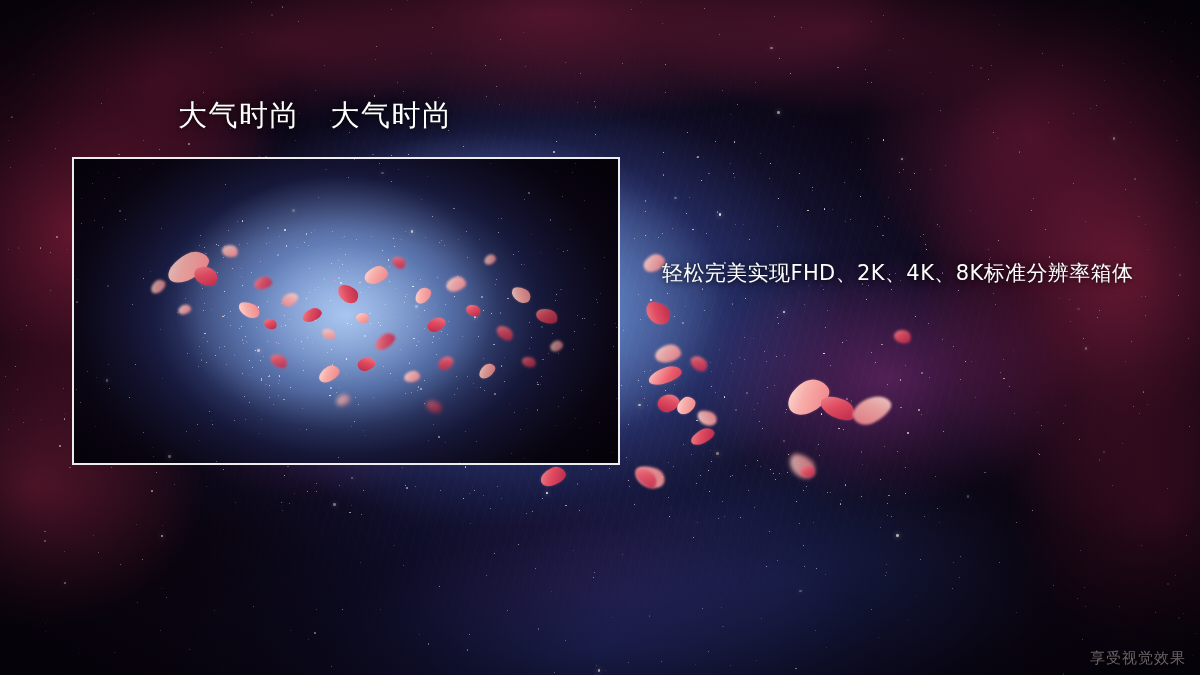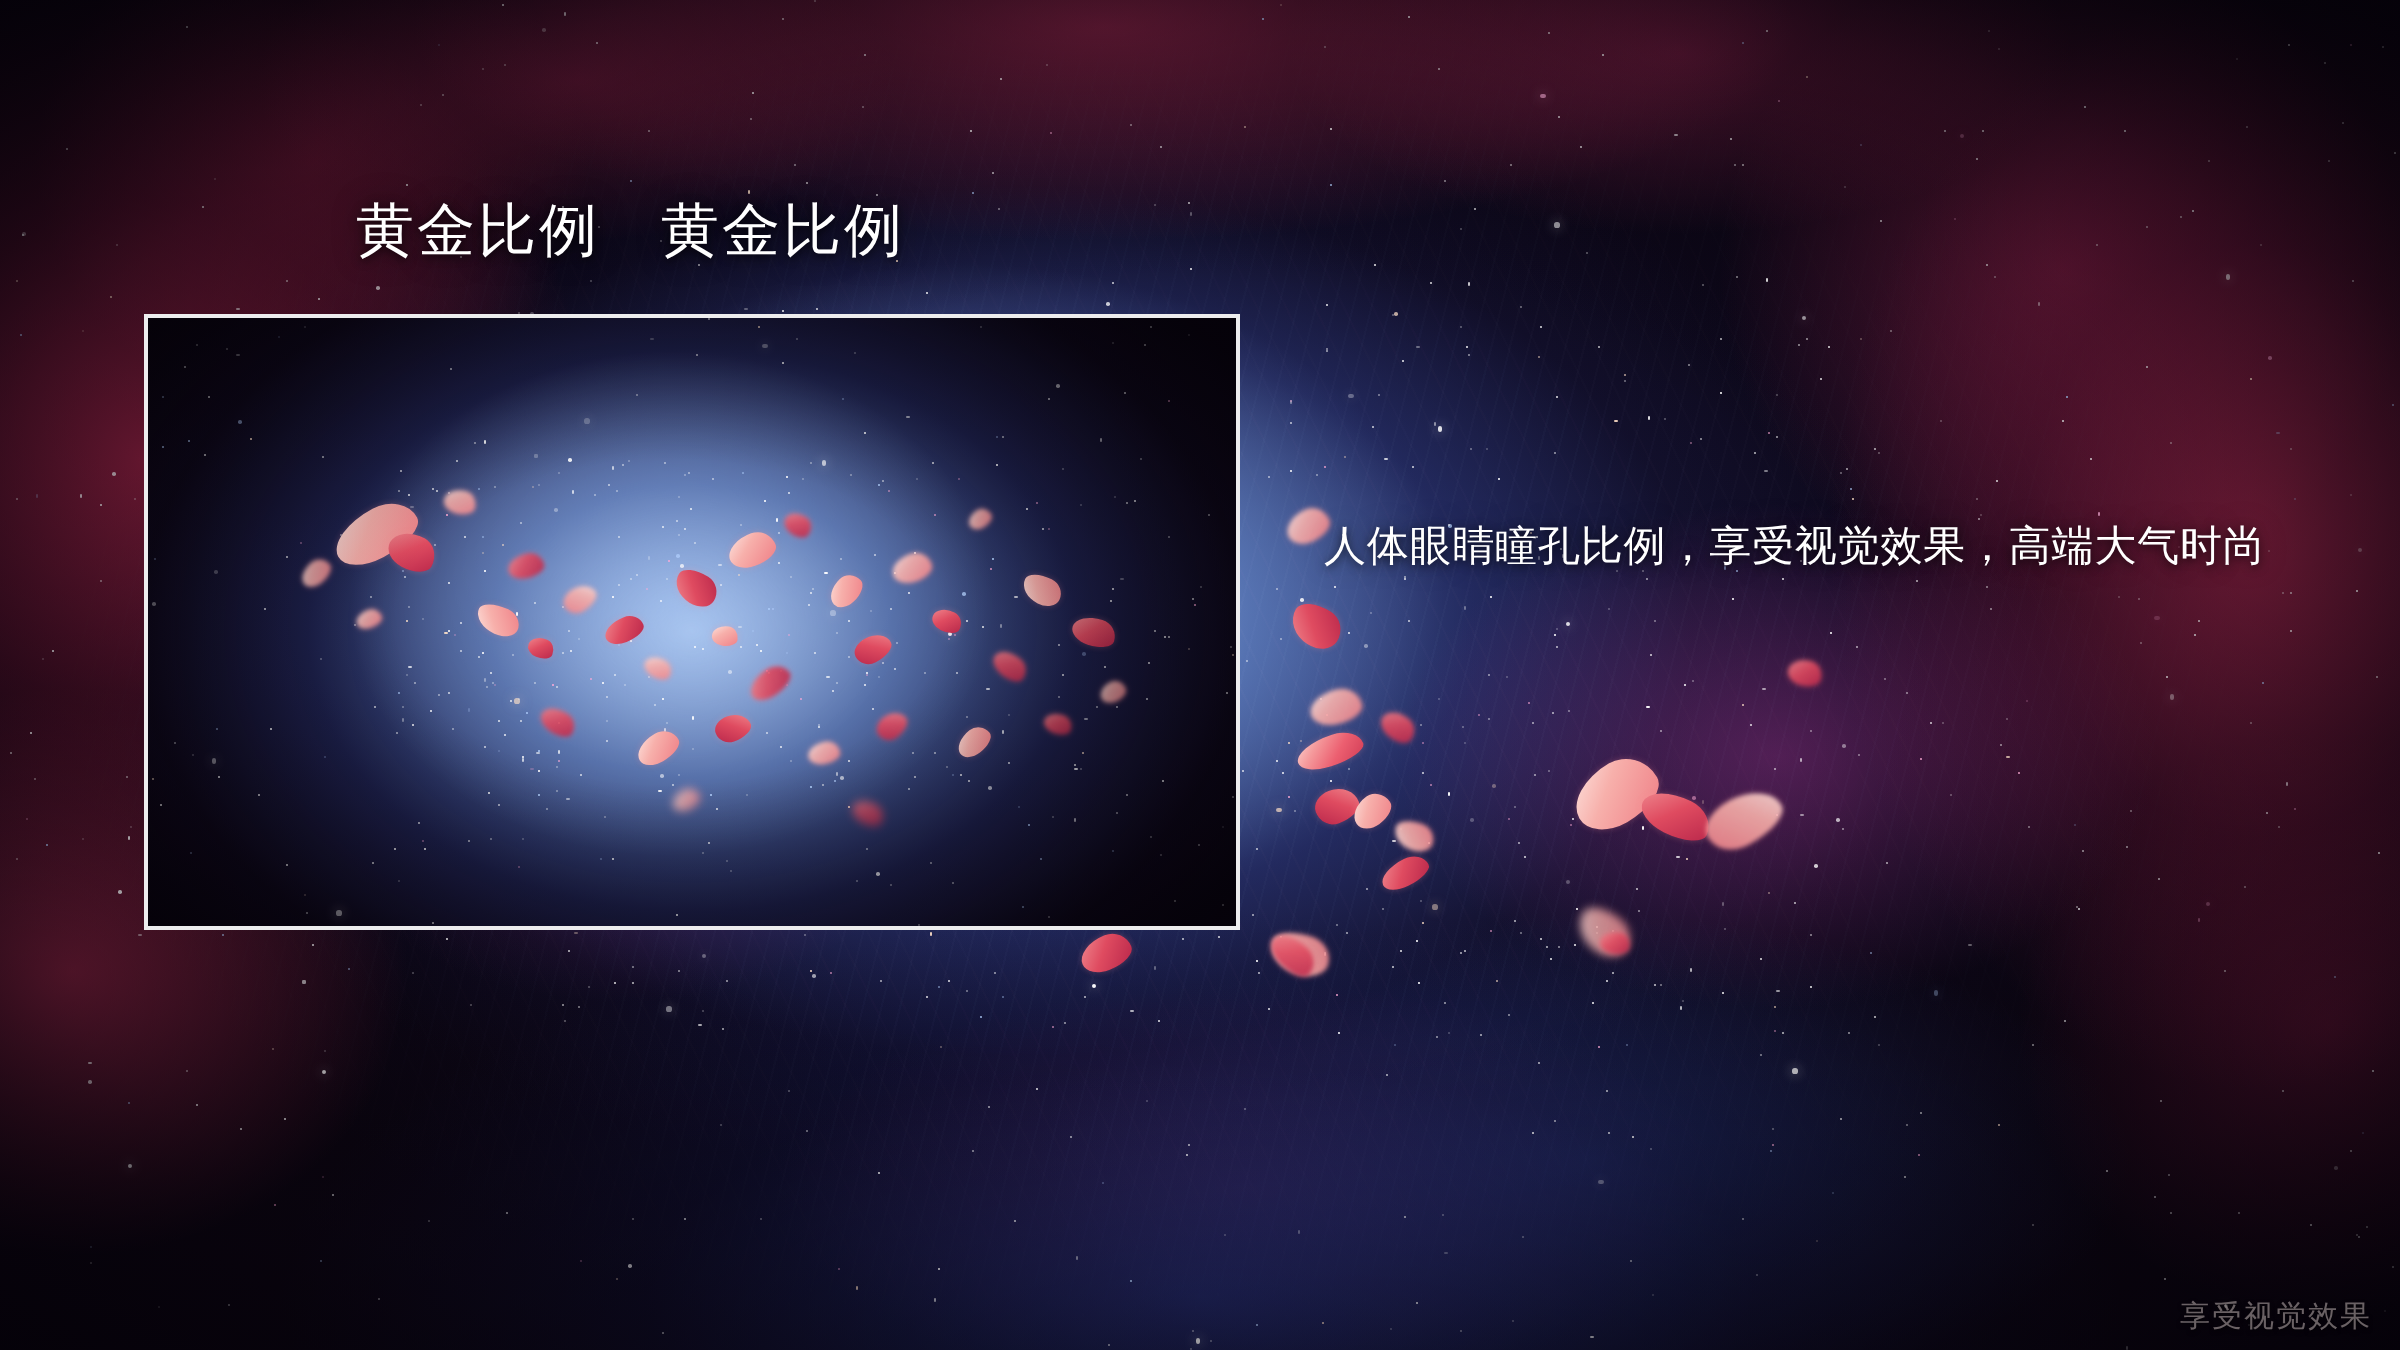--- a/index.html
+++ b/index.html
@@ -1572,21 +1572,21 @@
           <div class="petal deep blur" style="left:366px;top:196px;width:12px;height:16px;transform:rotate(52deg);"></div>
           <div class="petal lite" style="left:404px;top:206px;width:18px;height:12px;transform:rotate(-38deg);"></div>
           <div class="petal deep blur" style="left:448px;top:198px;width:14px;height:10px;transform:rotate(20deg);"></div>
           <div class="petal lite blur2" style="left:262px;top:236px;width:14px;height:10px;transform:rotate(-26deg);"></div>
           <div class="petal deep blur2" style="left:352px;top:242px;width:16px;height:11px;transform:rotate(30deg);"></div>
         </div>
       <div class="frame-vignette"></div>
     </div>
   </div>
 
-  <div id="slide-title">黄金比例　黄金比例</div>
+  <div id="slide-title">大气时尚　大气时尚</div>
 
   <div id="body-copy">
-    <div class="line">人体眼睛瞳孔比例，享受视觉效果，高端大气时尚</div>
+    <div class="line">轻松完美实现FHD、2K、4K、8K标准分辨率箱体</div>
   </div>
 
   <div id="watermark">享受视觉效果</div>
 
 </div>
 
 </body></html>

